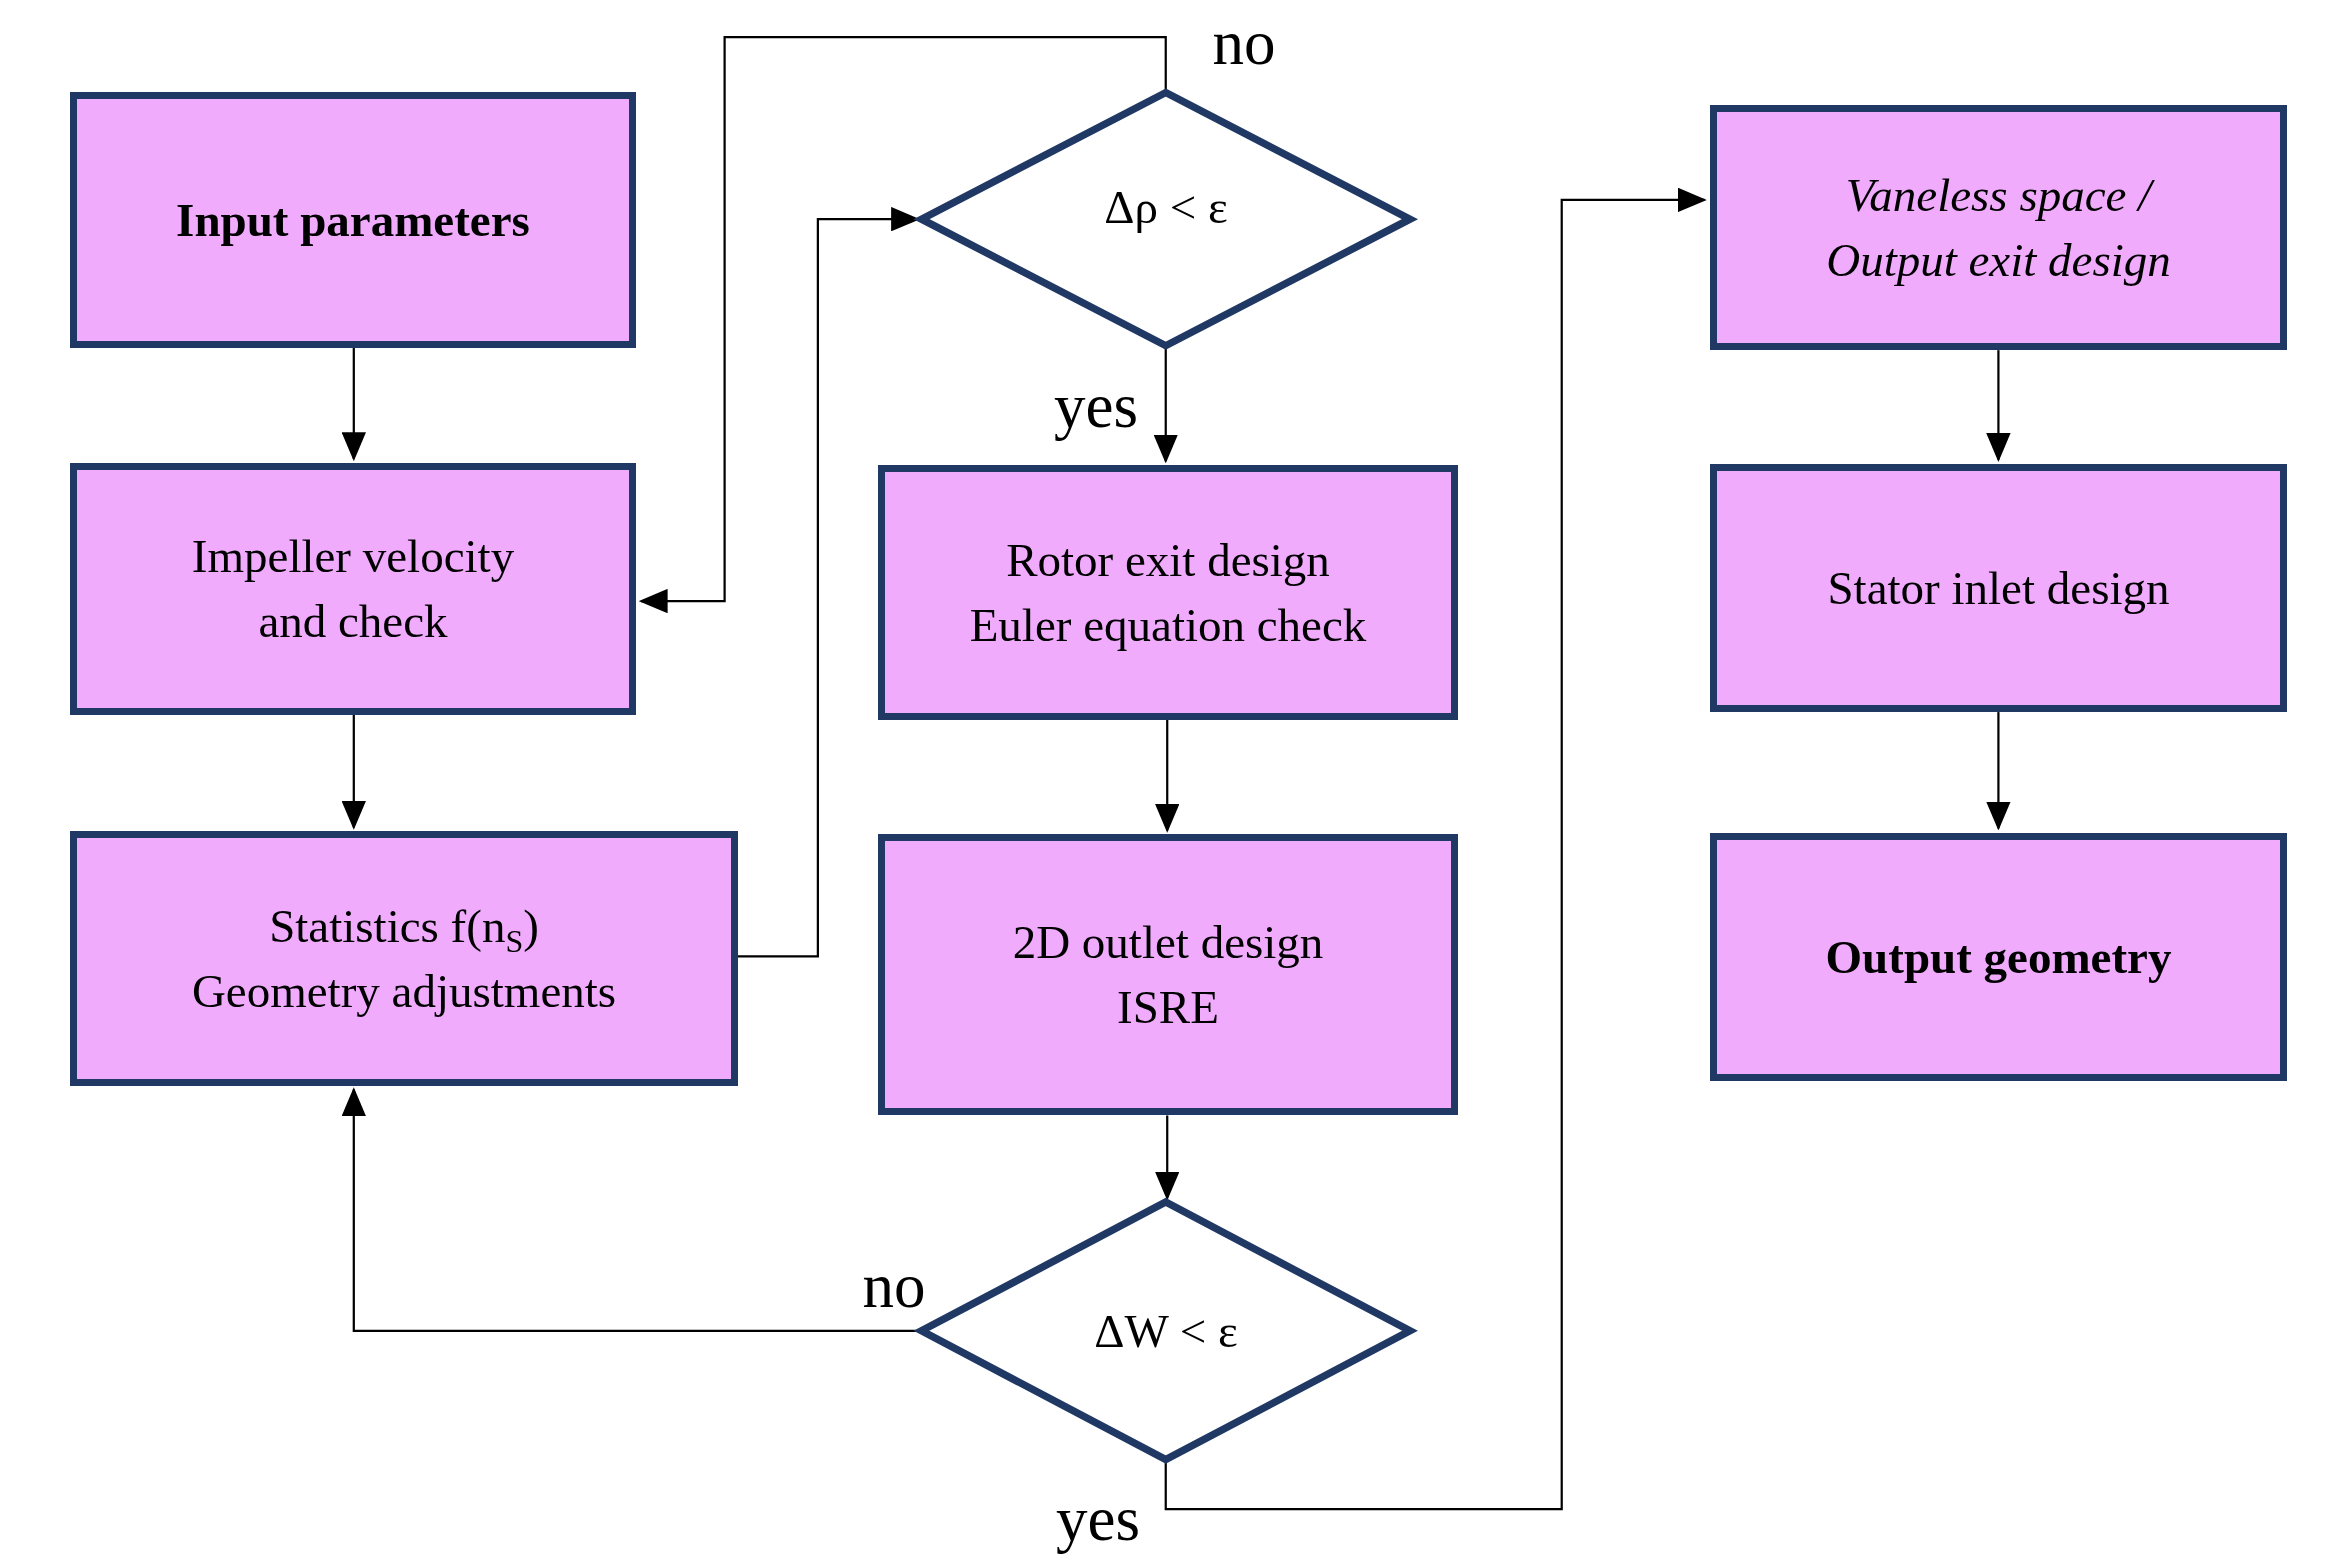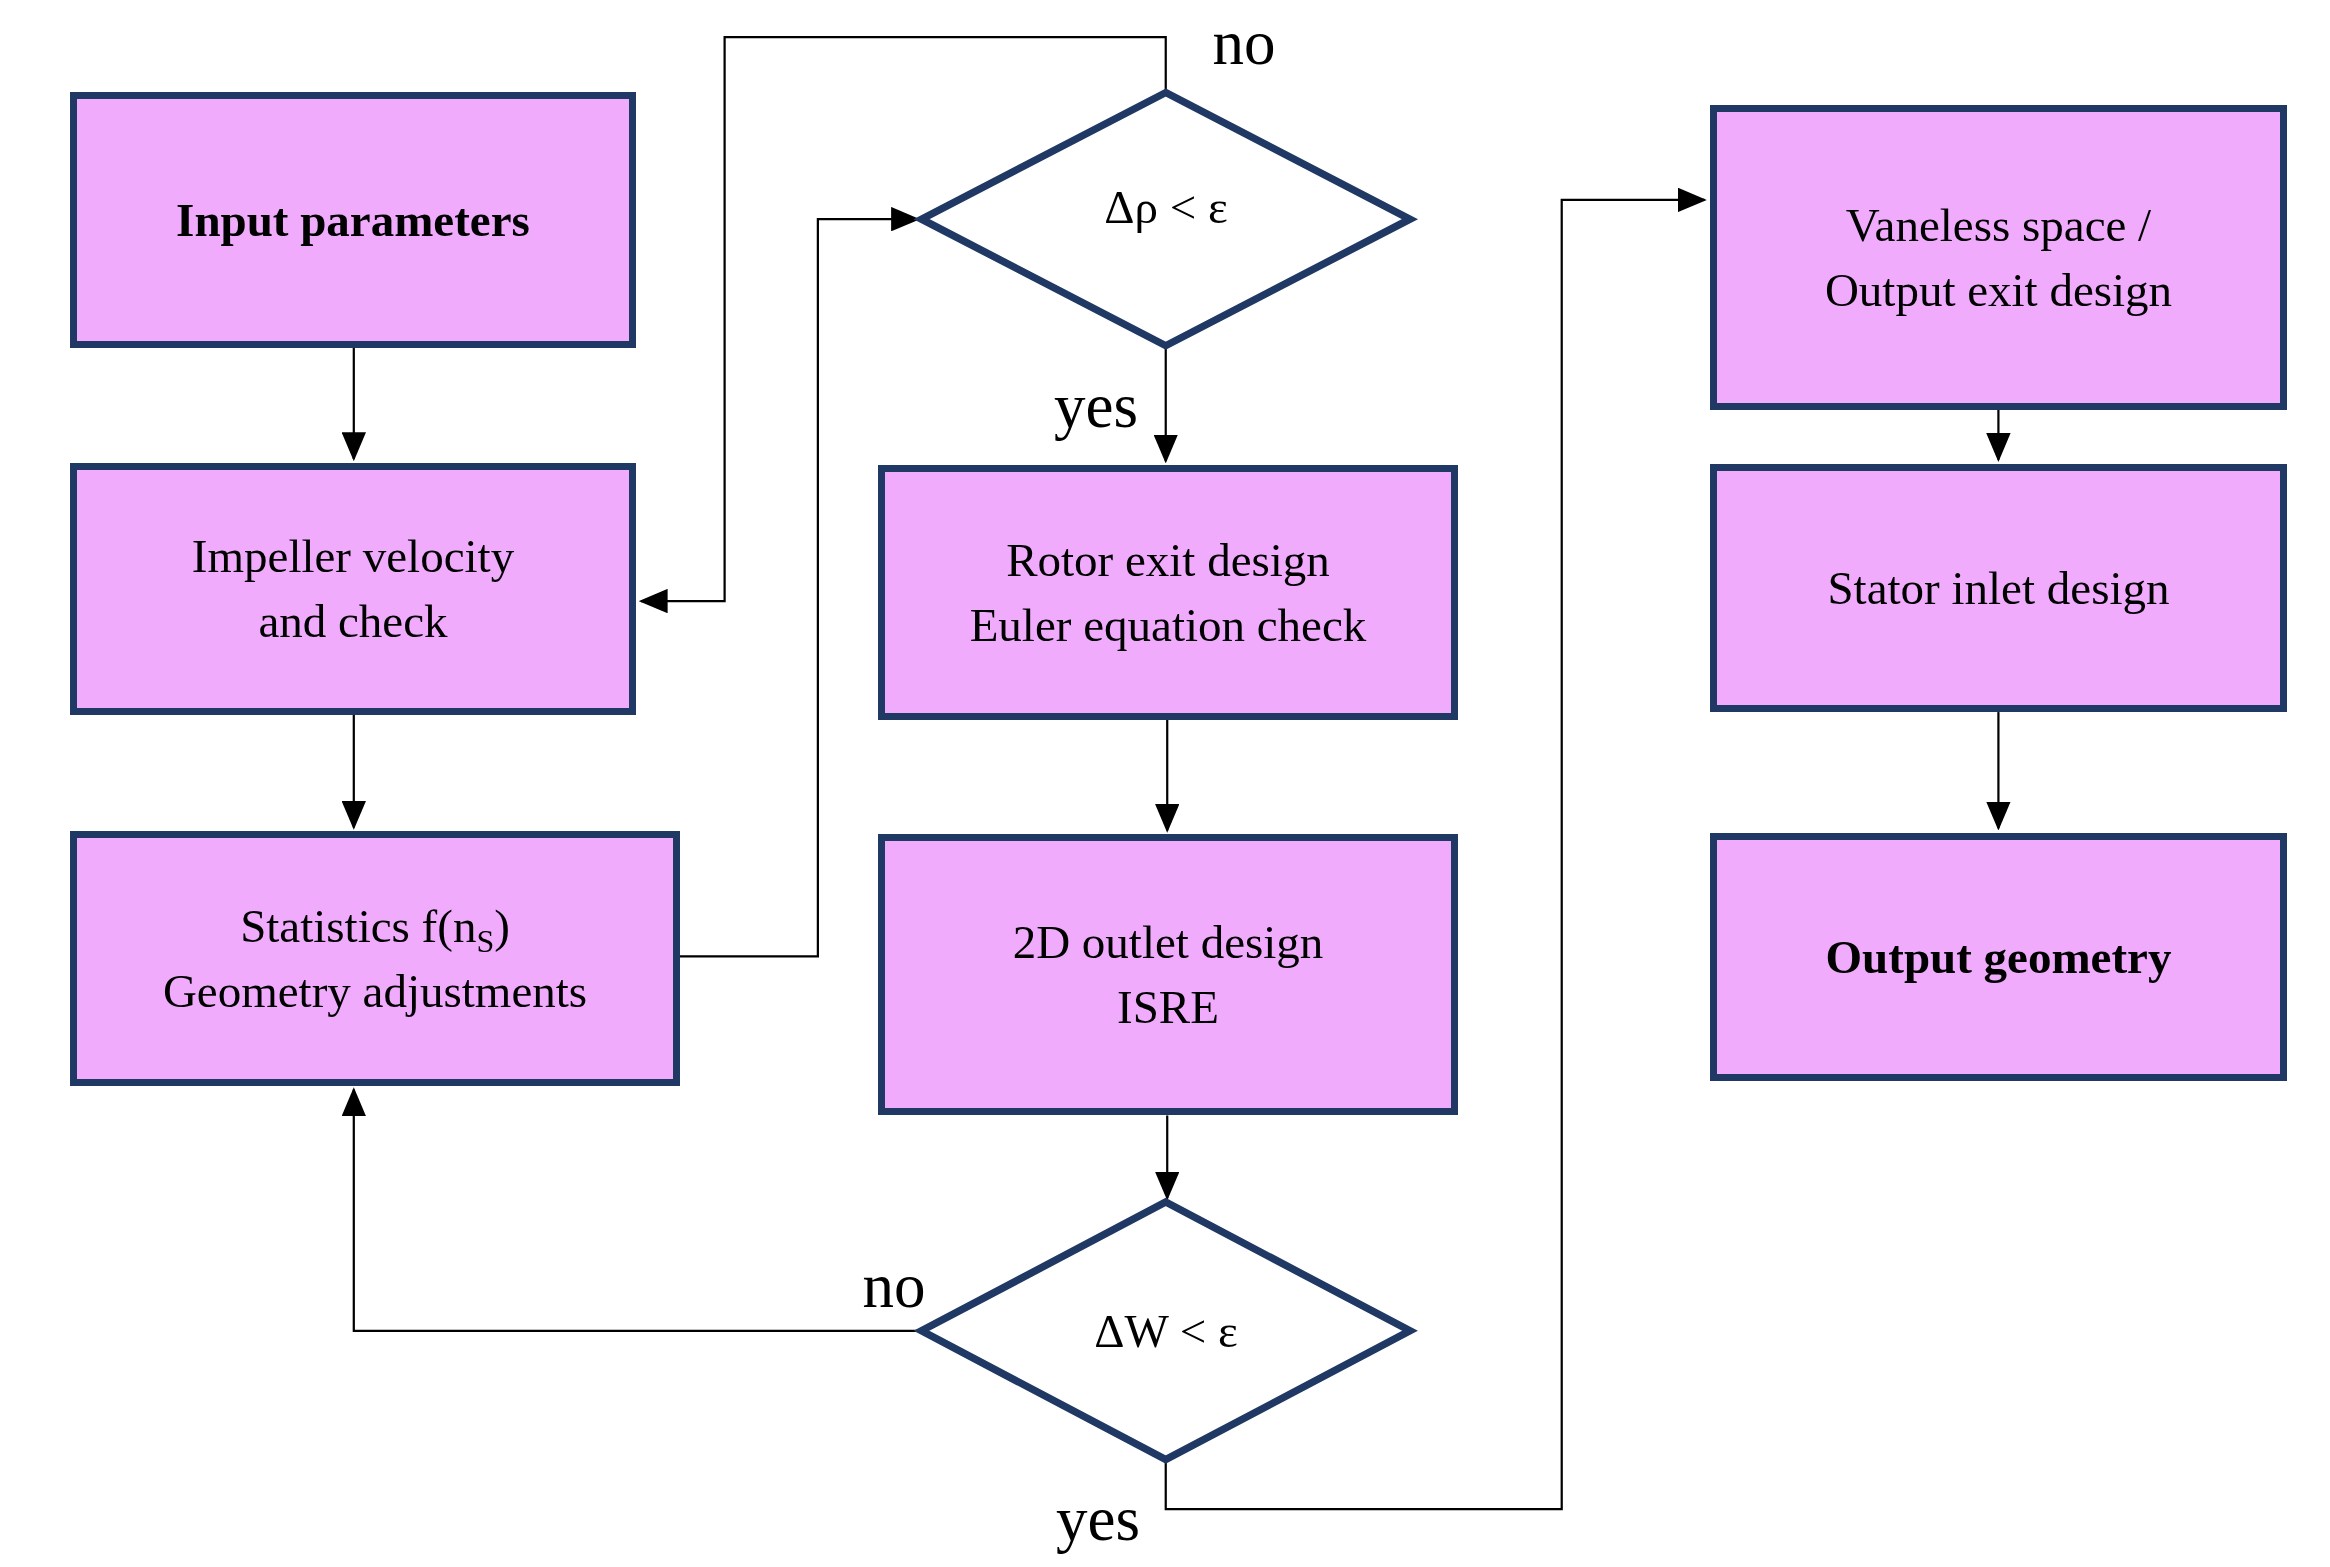--- a/index.html
+++ b/index.html
@@ -103,36 +103,36 @@
 
   <div class="node" style="left:70px; top:92px; width:566px; height:256px;">
     <div class="nline bold">Input parameters</div>
   </div>
 
   <div class="node" style="left:70px; top:463px; width:566px; height:252px;">
     <div class="nline">Impeller velocity</div>
     <div class="nline">and check</div>
   </div>
 
-  <div class="node" style="left:70px; top:831px; width:610px; height:255px;">
+  <div class="node" style="left:70px; top:831px; width:668px; height:255px;">
     <div class="nline"><span>Statistics f(n</span><span class="sub">S</span><span>)</span></div>
     <div class="nline">Geometry adjustments</div>
   </div>
 
   <div class="node" style="left:878px; top:465px; width:580px; height:255px;">
     <div class="nline">Rotor exit design</div>
     <div class="nline">Euler equation check</div>
   </div>
 
   <div class="node" style="left:878px; top:834px; width:580px; height:281px;">
     <div class="nline">2D outlet design</div>
     <div class="nline">ISRE</div>
   </div>
 
-  <div class="node" style="left:1710px; top:105px; width:577px; height:305px;">
+  <div class="node" style="left:1710px; top:105px; width:577px; height:245px;font-style:italic;">
     <div class="nline">Vaneless space /</div>
     <div class="nline">Output exit design</div>
   </div>
 
   <div class="node" style="left:1710px; top:464px; width:577px; height:248px;">
     <div class="nline">Stator inlet design</div>
   </div>
 
   <div class="node" style="left:1710px; top:833px; width:577px; height:248px;">
     <div class="nline bold">Output geometry</div>

